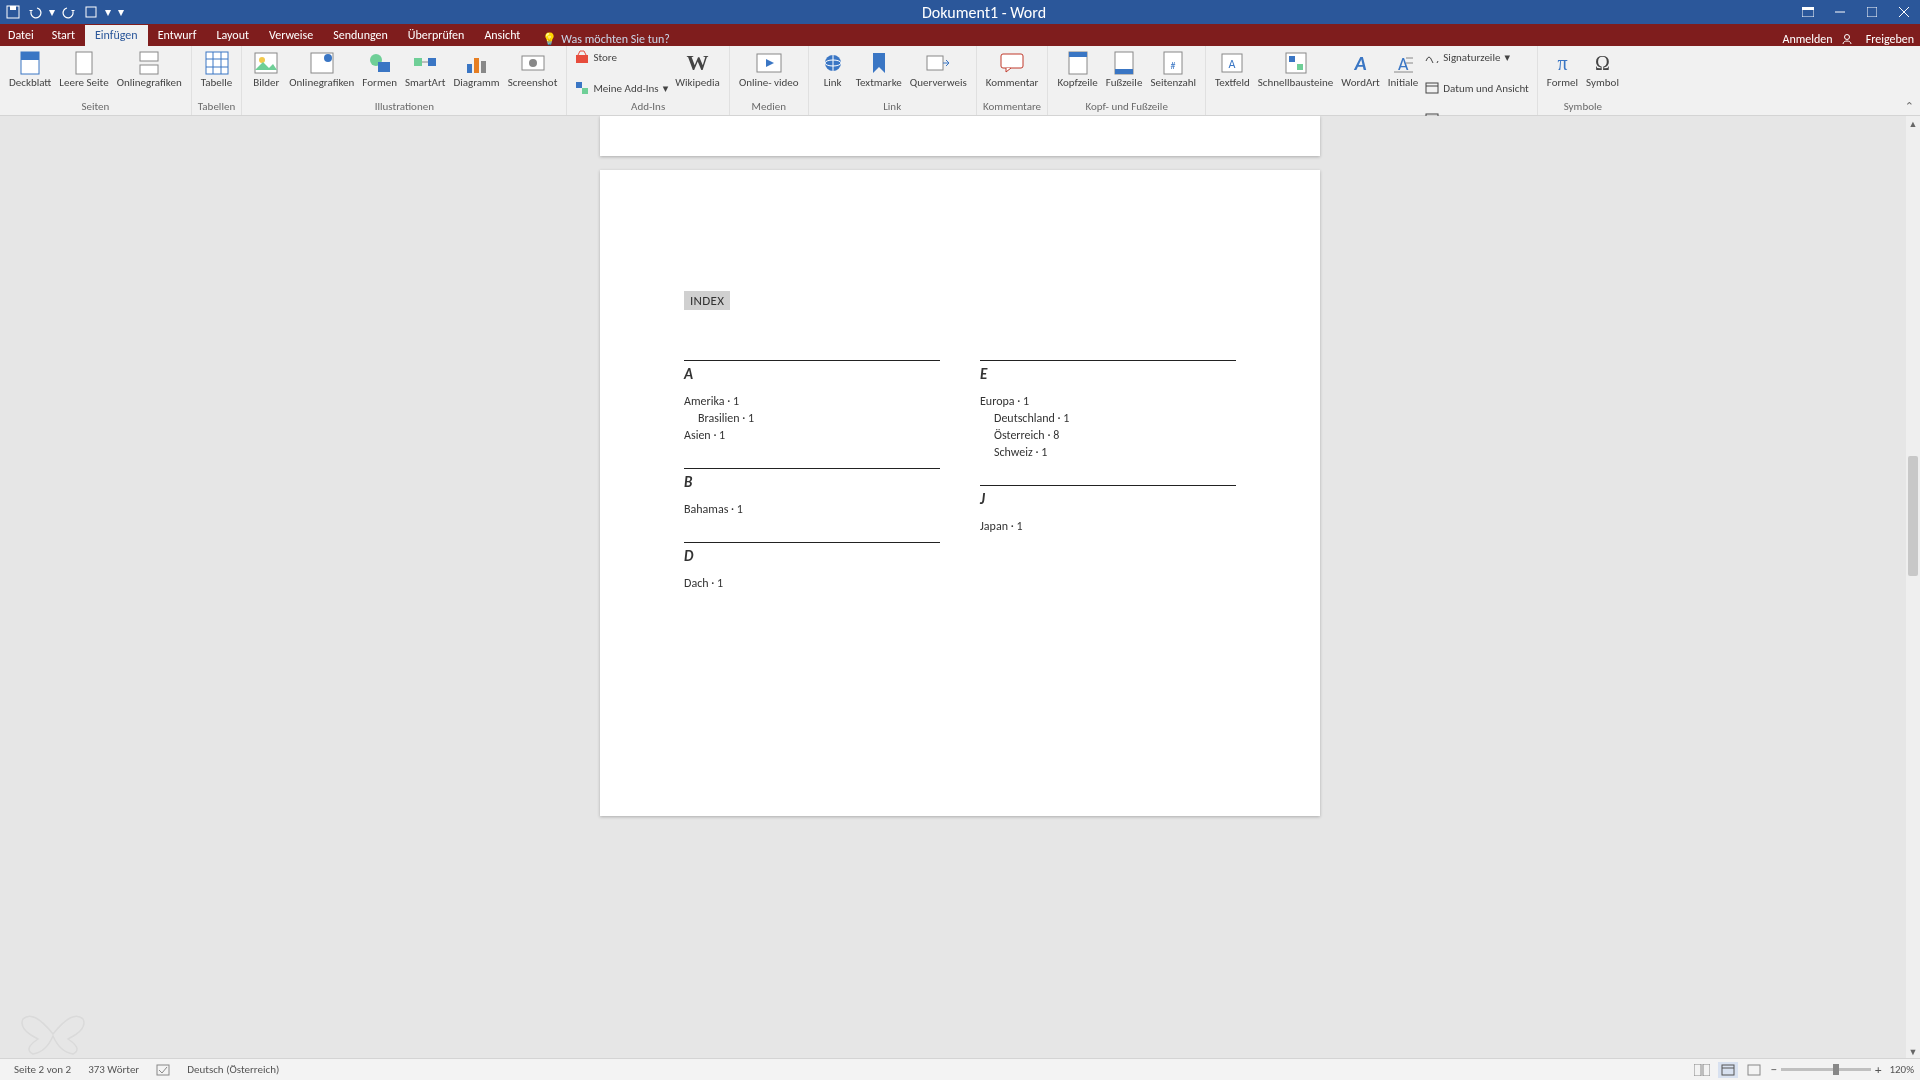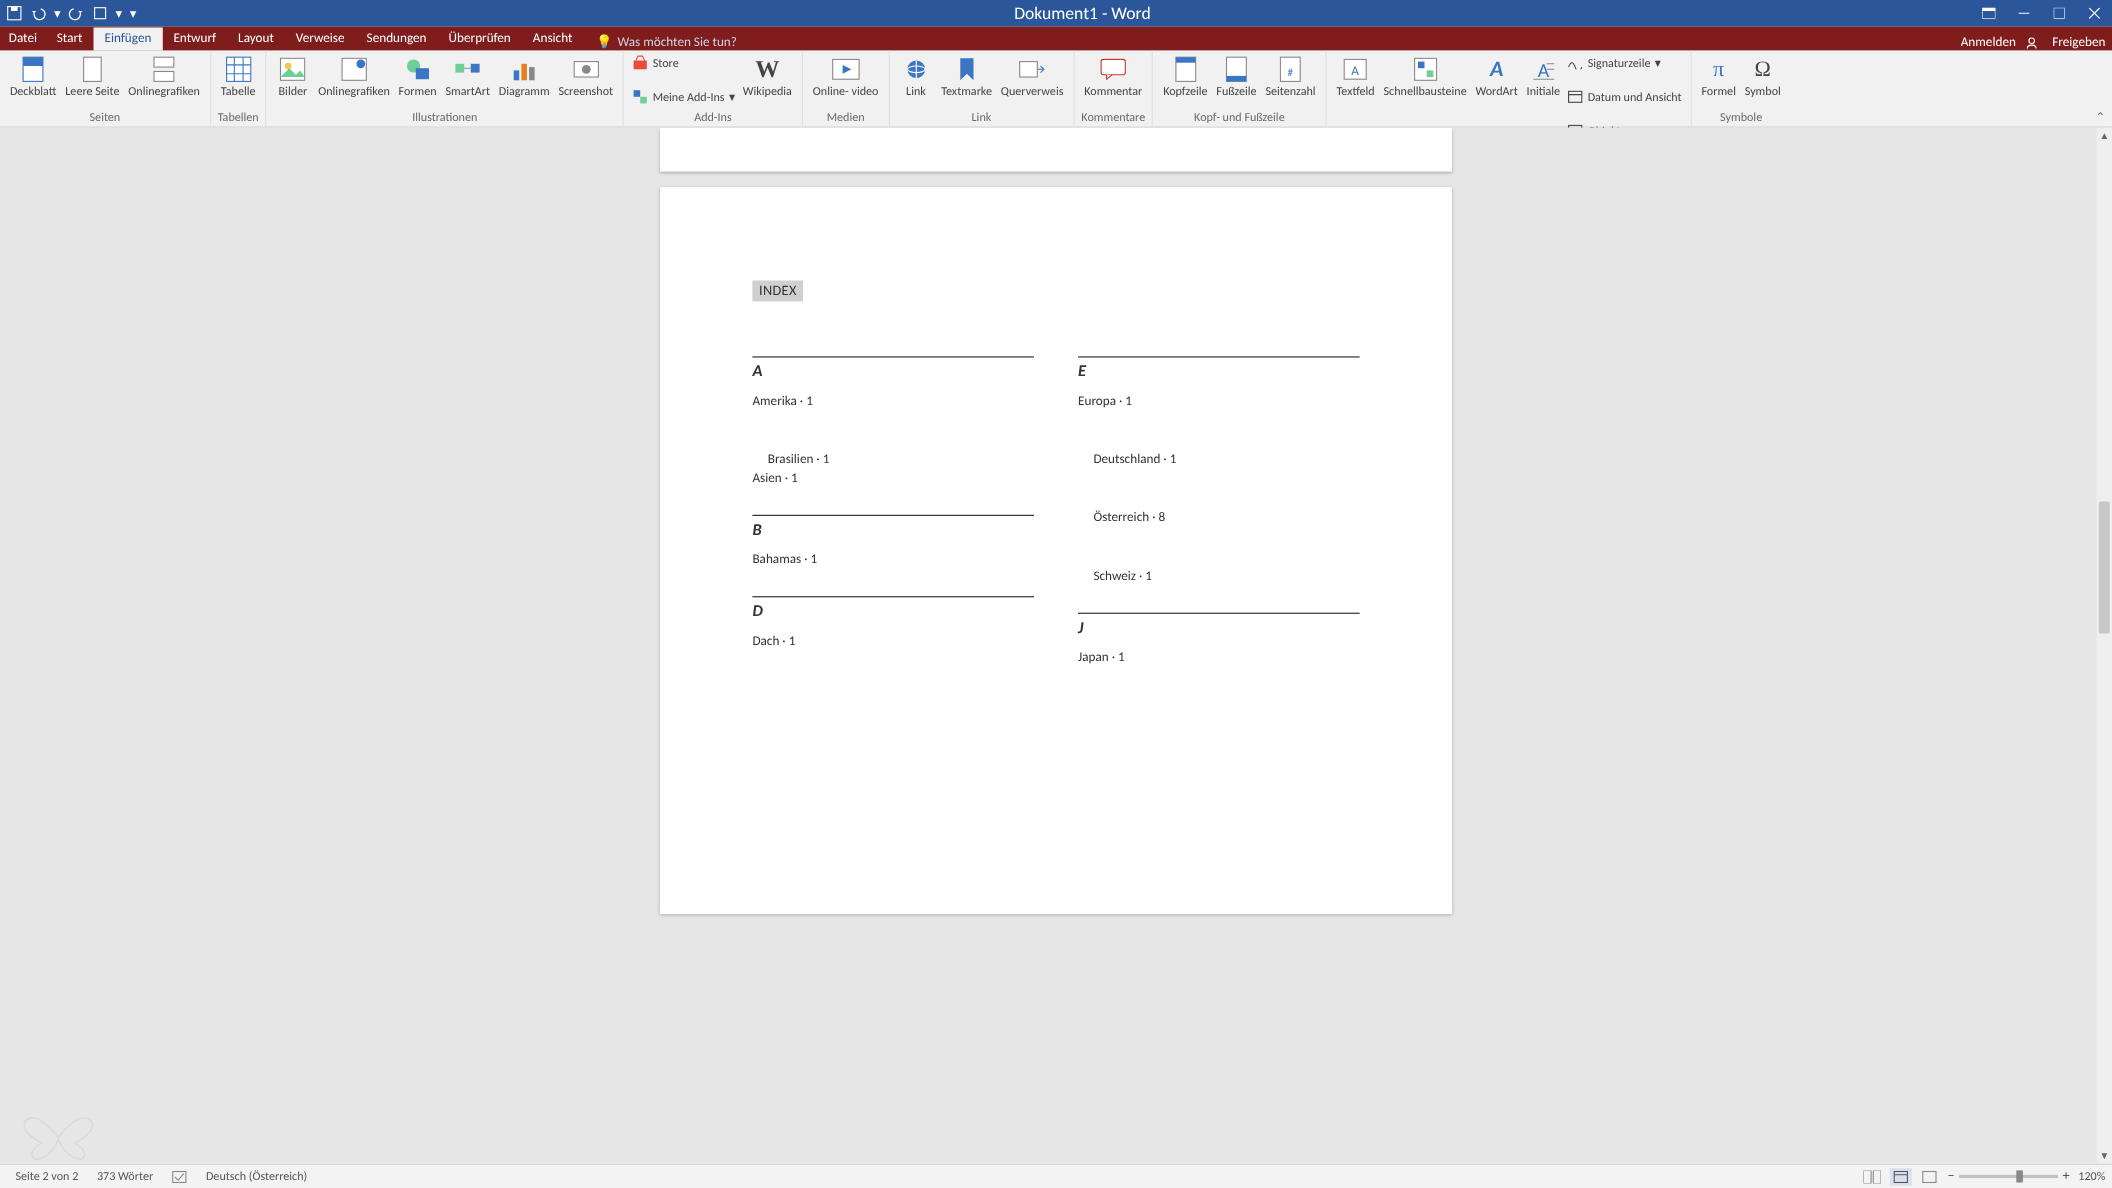--- a/index.html
+++ b/index.html
@@ -35,29 +35,29 @@
 .stack { display:flex; flex-direction:column; justify-content:flex-start; gap:17px; padding:2px 2px; font-size:11px; }
 .stack .line { display:flex; align-items:center; gap:4px; white-space:nowrap; color:#444; }
 .mini-ic { width:14px; height:14px; display:inline-flex; align-items:center; justify-content:center; }
 .ribbon .collapse { position:absolute; right:6px; bottom:2px; font-size:11px; color:#6a6a6a; }
 
 
 .workspace { position:absolute; top:116px; bottom:22px; left:0; right:0; background:#e6e6e6; overflow:hidden; }
 .ws-inner { position:absolute; inset:0; overflow:auto; }
 .page-top { width:720px; height:40px; background:#fff; margin:0 auto; box-shadow:0 1px 3px rgba(0,0,0,.25); }
 .gap { height:14px; }
-.page { width:720px; background:#fff; margin:0 auto 40px auto; box-shadow:0 1px 3px rgba(0,0,0,.25); padding:84px 84px 200px 84px; min-height:640px; font-family:Calibri,sans-serif; color:#333; }
+.page { width:720px; background:#fff; margin:0 auto 40px auto; box-shadow:0 1px 3px rgba(0,0,0,.25); padding:120px 84px 200px 84px; min-height:640px; font-family:Calibri,sans-serif; color:#333; }
 .idx-title { display:inline-block; background:#d0d0d0; padding:2px 6px; font-size:13px; letter-spacing:.3px; color:#333; font-weight:500; }
 .idx-cols { display:flex; gap:40px; margin-top:50px; }
 .idx-col { flex:1; }
 .idx-sec { margin-bottom:24px; }
 .idx-sec .rule { height:1px; background:#222; margin-bottom:4px; }
 .idx-sec .letter { font-style:italic; font-weight:bold; font-size:15px; font-family:Calibri,serif; margin-bottom:10px; }
 .idx-sec .entry { font-size:12px; line-height:17px; }
-.idx-sec .entry.sub { padding-left:14px;margin-top:36px; }
+.idx-sec .entry.sub { padding-left:14px; }
 
 
 .vscroll { position:absolute; top:0; right:0; bottom:0; width:14px; background:#efefef; }
 .vscroll .thumb { position:absolute; left:2px; right:2px; top:340px; height:120px; background:#c8c8c8; border-radius:2px; }
 .vscroll .arr { position:absolute; left:0; right:0; height:14px; display:flex; align-items:center; justify-content:center; font-size:9px; color:#666; }
 .vscroll .arr.up { top:0; } .vscroll .arr.dn { bottom:0; }
 
 
 .status { position:absolute; left:0; right:0; bottom:0; height:22px; background:#f3f3f3; border-top:1px solid #d4d4d4; display:flex; align-items:center; font-size:11px; color:#555; padding:0 6px; }
 .status .sec { padding:0 8px; border-right:1px solid transparent; }

